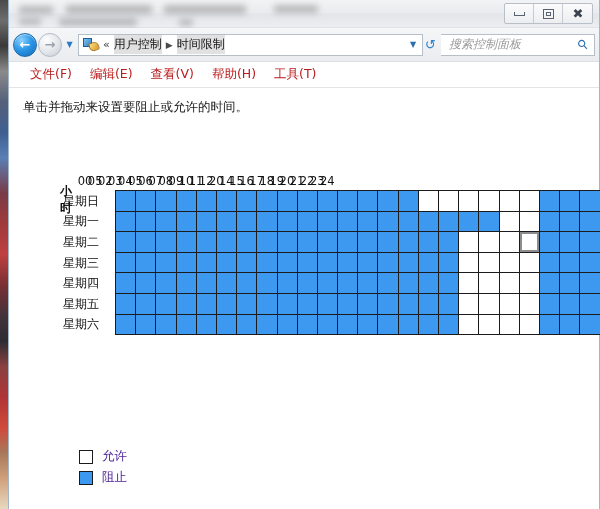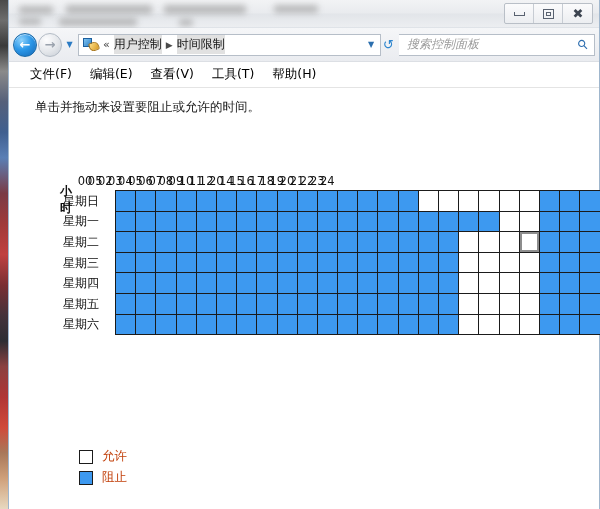--- a/index.html
+++ b/index.html
@@ -121,41 +121,41 @@
   .chev-lt { color:#3b3b3b; font-size:11px; padding:0 1px; }
   .crumb {
     padding: 1px 0; white-space: nowrap; color:#161616;
     background: rgba(120,120,120,.22);
   }
   .crumb-sep { color:#4a4a4a; font-size:9px; padding:0 1px; }
   .crumb-spacer { flex:1; }
   .crumb-caret { color:#2b6fae; font-size:8px; padding-right:2px; }
   #refresh-icon { color:#2f86cf; font-size:13px; padding:0 5px 0 2px; }
   .searchbox {
-    width: 196px; height: 22px;
+    width: 154px; height: 22px;
     background:#ffffff; border:1px solid #b6bec8; border-left:none;
     display:flex; align-items:center; justify-content:space-between;
     padding: 0 6px 0 8px; margin-right:4px;
   }
   .search-ph { font-size: 12px; color:#9b9b9b; font-style: italic; }
   .mag { color:#2f6fb0; font-size:13px; transform: rotate(-45deg); }
 
   
   #menubar {
     height: 26px; background:#ffffff;
     display:flex; align-items:center;
     padding-left: 12px; gap: 0;
     border-bottom: 1px solid #e4e4e4;
   }
-  .menu-item { font-size: 12.5px; color:#000000; padding: 3px 9px; }
+  .menu-item { font-size: 12.5px; color:#b91c1c; padding: 3px 9px; }
 
   
   #content { position:relative; background:#ffffff; height: 421px; padding: 0 0 0 14px; }
   #page-title { font-size: 15.5px; color:#2b5d9b; padding-top: 15px; letter-spacing:.3px; }
-  #page-subtitle { font-size: 12.5px; color:#161616; padding-top: 11px; margin-left: 12px; }
+  #page-subtitle { font-size: 12.5px; color:#161616; padding-top: 11px; }
 
   
   #sched { position:absolute; left:14px; top: 70px; }
   #hours-label { position:absolute; left: 37px; top: 0; font-size:12px; font-weight:bold; color:#111;margin-top:25px; }
   #hour-axis { position:absolute; left: 62px; top: 16px; display:flex; }
   .hour-tick { width: 20.1px; font-size:11.5px; color:#111; text-align:center; margin-left:-10px; }
   #grid-wrap { position:absolute; left: 0; top: 32px; display:flex;margin-left:40px; }
   #daycol { width: 52px; padding-top: 1px; }
   .day-label {
     height: 20.6px; font-size:12px; color:#0d0d0d;
@@ -175,21 +175,21 @@
     background:#ffffff;
     box-shadow: inset 0 0 0 2px #8d8d8d;
   }
 
   
   #legend { position:absolute; left: 70px; top: 358px; }
   .legend-row { display:flex; align-items:center; gap:9px; height:21px; }
   .swatch { width:14px; height:14px; border:1px solid #1b1b1b; }
   .swatch.allow { background:#ffffff; }
   .swatch.block { background:#3d99f0; }
-  .legend-text { font-size:12.5px; color:#c2410c; }
+  .legend-text { font-size:12.5px; color:#4c1d95; }
 </style>
 </head>
 <body>
 
 <div id="desktop-strip"></div>
 
 <div id="window">
 
   <div id="titlebar">
     <div class="blur-blob" style="left:10px;  top:6px;  width:34px; height:8px;"></div>
@@ -242,22 +242,22 @@
     <div class="searchbox">
       <span class="search-ph">搜索控制面板</span>
       <span class="mag">⚲</span>
     </div>
   </div>
 
   <div id="menubar">
     <span class="menu-item">文件(F)</span>
     <span class="menu-item">编辑(E)</span>
     <span class="menu-item">查看(V)</span>
+    <span class="menu-item">帮助(H)</span>
     <span class="menu-item">工具(T)</span>
-    <span class="menu-item">帮助(H)</span>
   </div>
 
   <div id="content">
     <div id="page-subtitle">单击并拖动来设置要阻止或允许的时间。</div>
 
     <div id="sched">
       <div id="hours-label">小时</div>
       <div id="hour-axis">
           <span class="hour-tick">00</span>
           <span class="hour-tick">05</span>

